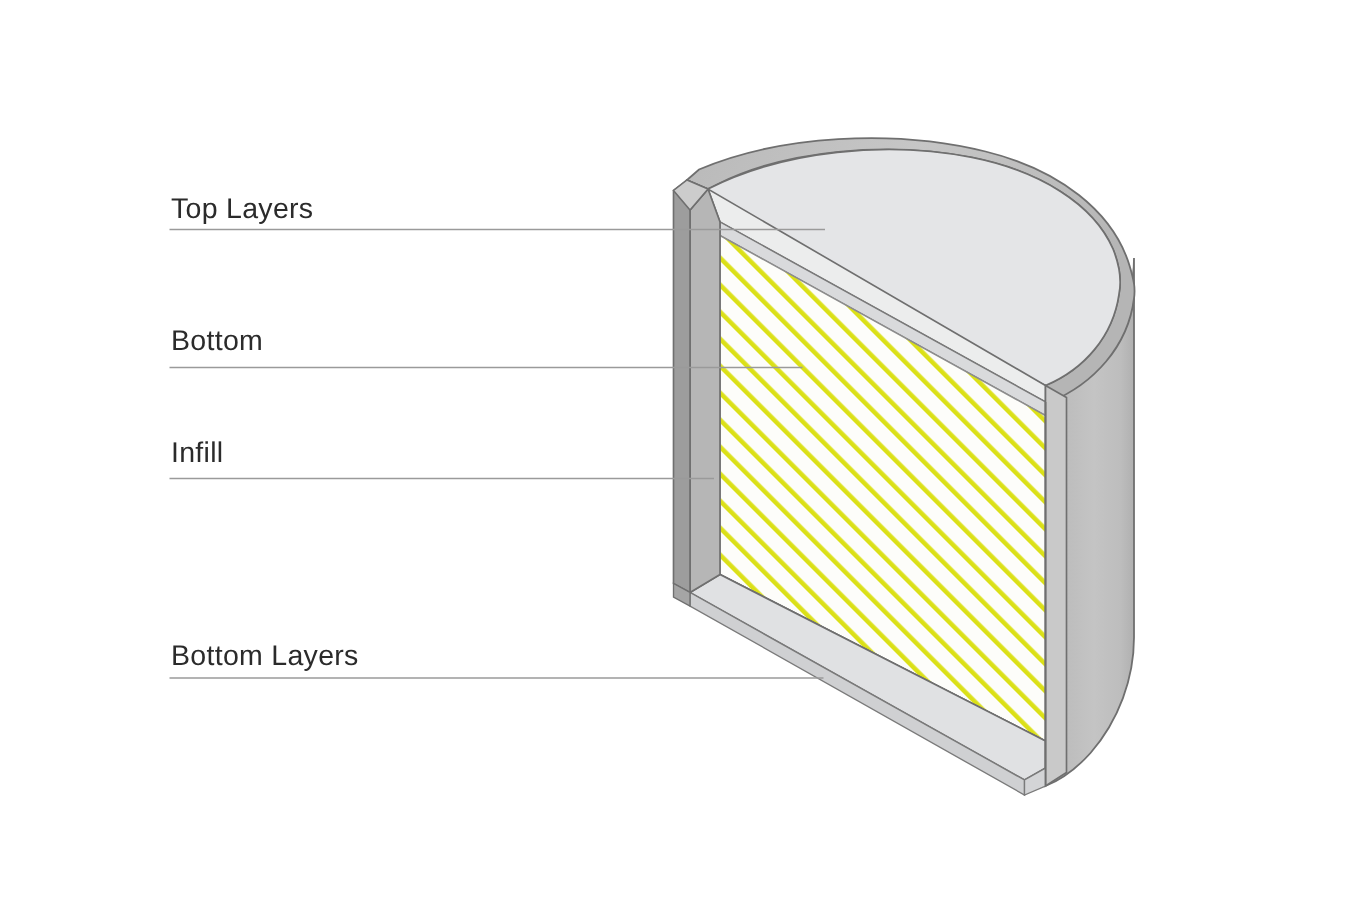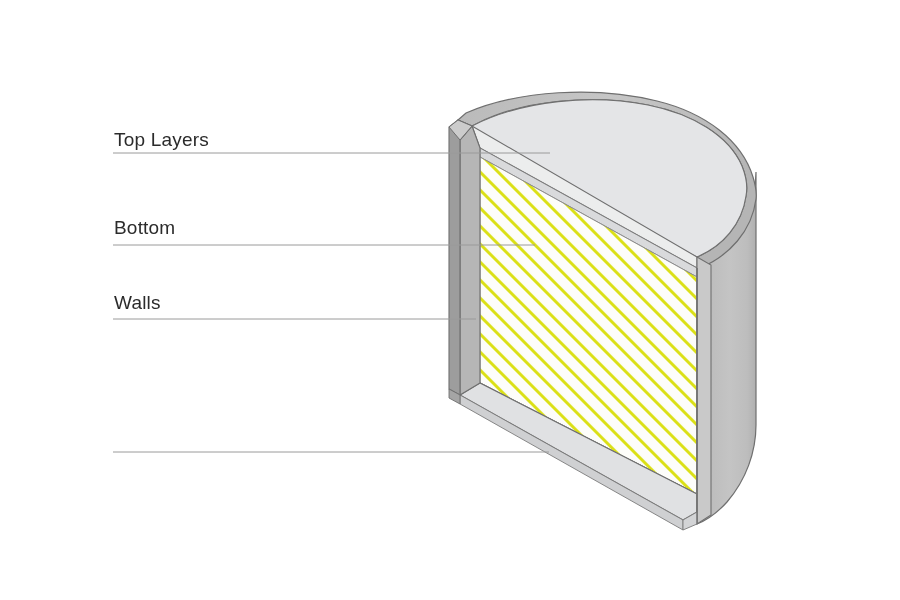--- a/index.html
+++ b/index.html
@@ -134,16 +134,17 @@
       <line x1="113" y1="245" x2="535" y2="245" stroke="#9a9a9a" stroke-width="1"></line>
       <line x1="113" y1="319" x2="476" y2="319" stroke="#9a9a9a" stroke-width="1"></line>
       <line x1="113" y1="452" x2="549" y2="452" stroke="#9a9a9a" stroke-width="1"></line>
     </g>
   </svg>
 
   <div class="label-text" style="left:114px;top:129px;">Top Layers</div>
 
   <div class="label-text" style="left:114px;top:217px;">Bottom</div>
 
-  <div class="label-text" style="left:114px;top:292px;">Walls</div>
+  <div class="label-text" style="left:114px;top:292px;">Infill</div>
 
+  <div class="label-text" style="left:114px;top:427px;">Bottom Layers</div>
 
 </div>
 
 </body></html>

